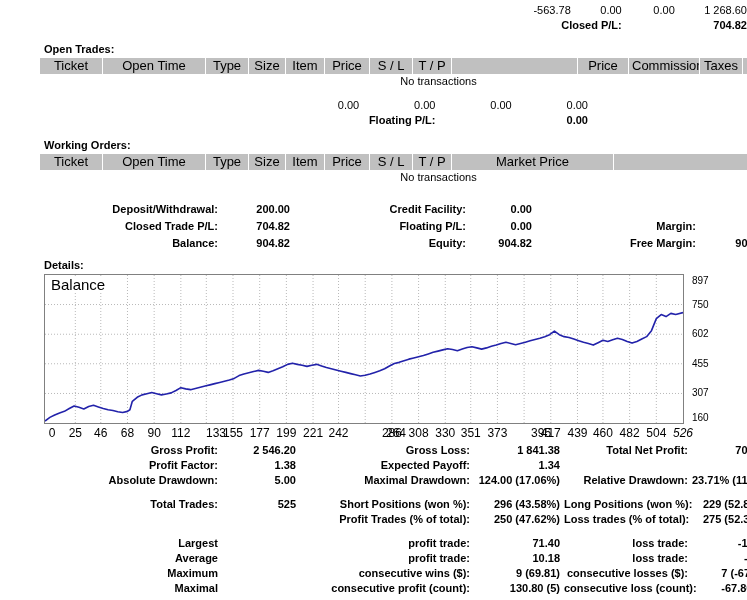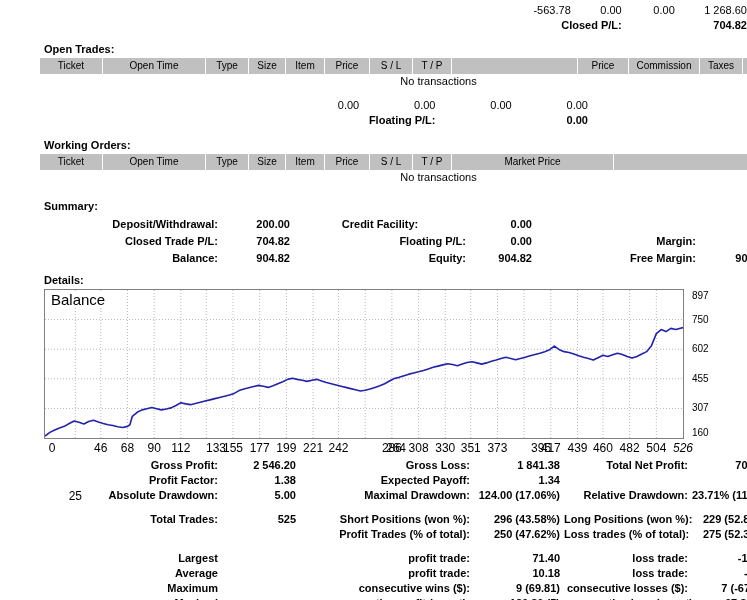--- a/index.html
+++ b/index.html
@@ -36,21 +36,21 @@
   table.grid {
     border-collapse: collapse;
     width: 707px;
     margin-left: 40px;
     table-layout: fixed;
   }
   table.grid th {
     background: #c0c0c0;
     color: #000;
     font-weight: normal;
-    font-size: 10px;
+    font-size: 13px;
     height: 16px;
     line-height: 16px;
     padding: 0 3px;
     text-align: center;
     border-right: 1px solid #ffffff;
     border-bottom: 1px solid #ffffff;
     white-space: nowrap;
     overflow: hidden;
   }
   table.grid th:last-child { border-right: none; }
@@ -225,27 +225,26 @@
     <tbody>
         <tr>
       <td style="width:240px;"></td>
       <td colspan="4" class="center">No transactions</td>
       <td style="width:150px;"></td>
     </tr>
   </tbody>
     </table>
 
   <div style="height:14px;"></div>
-  <div class="sec-title">Summary:</div>
   <table class="summary">
     <tbody>
         <tr>
       <td class="lbl" style="width:176px;">Deposit/Withdrawal:</td>
       <td class="val" style="width:68px;">200.00</td>
-      <td class="lbl" style="width:172px;text-align:center;">Credit Facility:</td>
+      <td class="lbl" style="width:172px;">Credit Facility:</td>
       <td class="val" style="width:62px;">0.00</td>
       <td class="lbl" style="width:160px;"></td>
       <td class="val" style="width:69px;"></td>
     </tr>
     <tr>
       <td class="lbl">Closed Trade P/L:</td>
       <td class="val">704.82</td>
       <td class="lbl">Floating P/L:</td>
       <td class="val">0.00</td>
       <td class="lbl">Margin:</td>
@@ -303,21 +302,21 @@
         <div class="ylab" style="top: 0px;">897</div>
         <div class="ylab" style="top: 23.5197px;">750</div>
         <div class="ylab" style="top: 53.2402px;">602</div>
         <div class="ylab" style="top: 82.7598px;">455</div>
         <div class="ylab" style="top: 112.48px;">307</div>
         <div class="ylab" style="top: 137px;">160</div>
       </div>
   </div>
   <div class="xaxis" id="xaxis">
       <div class="xlab" style="left: 8px;">0</div>
-      <div class="xlab" style="left: 31.3232px; margin-top: 48px;">25</div>
+      <div class="xlab" style="left: 31.3232px;">25</div>
       <div class="xlab" style="left: 56.7947px;">46</div>
       <div class="xlab" style="left: 83.4791px;">68</div>
       <div class="xlab" style="left: 110.163px;">90</div>
       <div class="xlab" style="left: 136.848px;">112</div>
       <div class="xlab" style="left: 172px;">133</div>
       <div class="xlab" style="left: 189.004px;">155</div>
       <div class="xlab" style="left: 215.688px;">177</div>
       <div class="xlab" style="left: 242.373px;">199</div>
       <div class="xlab" style="left: 269.057px;">221</div>
       <div class="xlab" style="left: 294.529px;">242</div>

